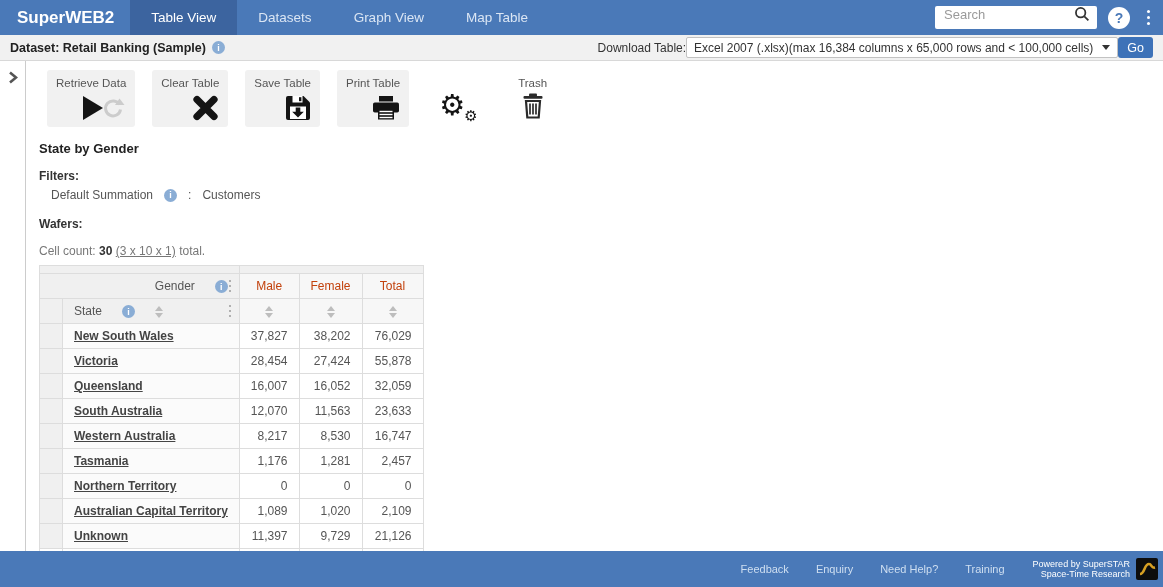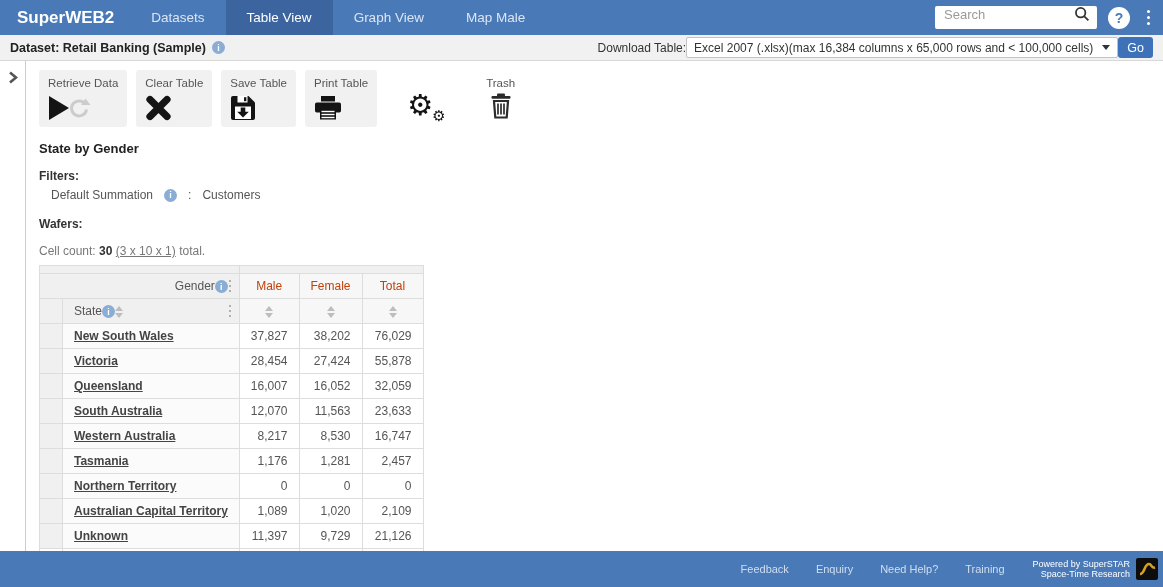--- a/index.html
+++ b/index.html
@@ -37,21 +37,21 @@
           padding:0 9px;font-family:inherit;cursor:pointer;}
 
   
   .main{display:flex;height:503px;overflow:hidden;}
   .side{width:25px;border-right:1px solid #ccc;padding-top:9px;text-align:center;flex:0 0 auto;}
   .content{flex:1;padding-left:13px;}
 
   
   .toolbar{display:flex;margin-top:9px;align-items:flex-start;}
   .tool-btn{height:57px;background:#f1f1f1;border-radius:3px;margin-right:9px;display:flex;flex-direction:column;
-            align-items:flex-start;padding:7px 9px 0;box-sizing:border-box;font-size:11.5px;color:#555;cursor:pointer;white-space:nowrap;}
+            align-items:flex-end;padding:7px 9px 0;box-sizing:border-box;font-size:11.5px;color:#555;cursor:pointer;white-space:nowrap;margin-left:8px;}
   .tool-icon{margin-top:6px;display:flex;align-items:center;}
   .tool-gear{margin-left:21px;padding-top:22px;cursor:pointer;position:relative;width:36px;}
   .gear-big{font-family:"DejaVu Sans",sans-serif;font-size:29px;line-height:26px;color:#141414;}
   .gear-small{font-family:"DejaVu Sans",sans-serif;font-size:15px;line-height:14px;color:#141414;
               position:absolute;left:25px;top:39px;}
   .tool-trash{margin-left:43px;display:flex;flex-direction:column;align-items:center;padding-top:7px;
               font-size:11.5px;color:#555;cursor:pointer;}
   .tool-trash .tool-icon{margin-top:4px;}
 
   
@@ -69,21 +69,21 @@
   table.data td{border:1px solid #ddd;padding:0 11px;height:25px;box-sizing:border-box;overflow:hidden;white-space:nowrap;}
   td.gutter{background:#f0f0f0;padding:0;}
   tr.striprow td{height:8px;padding:0;background:#f0f0f0;}
   td.hdr-gender{background:#f0f0f0;text-align:right;position:relative;padding-right:16px;}
   td.hdr-col{background:#f7f7f7;text-align:center;color:#c2410c;}
   td.hdr-state{background:#f0f0f0;position:relative;}
   td.hdr-sort{background:#f7f7f7;text-align:center;}
   td.rowlabel{background:#fbfbfb;}
   td.val{text-align:right;background:#fff;}
   .rowlink{color:#444;font-weight:bold;text-decoration:underline;cursor:pointer;}
-  .hdr-inline{display:inline-flex;align-items:flex-end;gap:0;}
+  .hdr-inline{display:inline-flex;align-items:flex-end;gap:20px;}
   .sort{display:inline-flex;flex-direction:column;gap:2px;vertical-align:middle;cursor:pointer;}
   .sort .up{width:0;height:0;border-left:4.5px solid transparent;border-right:4.5px solid transparent;border-bottom:5px solid #bdbdbd;}
   .sort .dn{width:0;height:0;border-left:4.5px solid transparent;border-right:4.5px solid transparent;border-top:5px solid #bdbdbd;}
   .cell-kebab{position:absolute;right:5px;top:50%;transform:translateY(-50%);width:8px;height:14px;
               display:flex;align-items:center;justify-content:center;cursor:pointer;}
   .gdot{width:2.5px;height:2.5px;border-radius:50%;background:#9b9b9b;box-shadow:0 -5px 0 #9b9b9b,0 5px 0 #9b9b9b;}
   tr.partial td{height:8px;padding:0;background:#fff;}
 
   
   .footer{position:absolute;left:0;bottom:0;width:100%;height:36px;background:#4a79b8;display:flex;align-items:center;}
@@ -96,24 +96,24 @@
                 border-left:5px solid transparent;border-right:5px solid transparent;border-top:6px solid #7d7d7d;}
 </style>
 </head>
 <body>
 
 <div class="page">
 
   <header class="navbar">
     <div class="brand">SuperWEB2</div>
     <nav class="tabs">
+      <div class="tab active">Table View</div>
       <div class="tab">Datasets</div>
-      <div class="tab active">Table View</div>
       <div class="tab">Graph View</div>
-      <div class="tab">Map Male</div>
+      <div class="tab">Map Table</div>
     </nav>
     <div class="nav-right">
       <div class="searchbox">
         <input placeholder="Search" style="">
         <span style="display:flex;">
           <svg width="16" height="16" viewBox="0 0 18 18">
               <circle cx="7.5" cy="7.5" r="5.3" fill="none" stroke="#333" stroke-width="2"></circle>
               <line x1="11.6" y1="11.6" x2="16.2" y2="16.2" stroke="#333" stroke-width="2"></line>
             </svg>
         </span>

